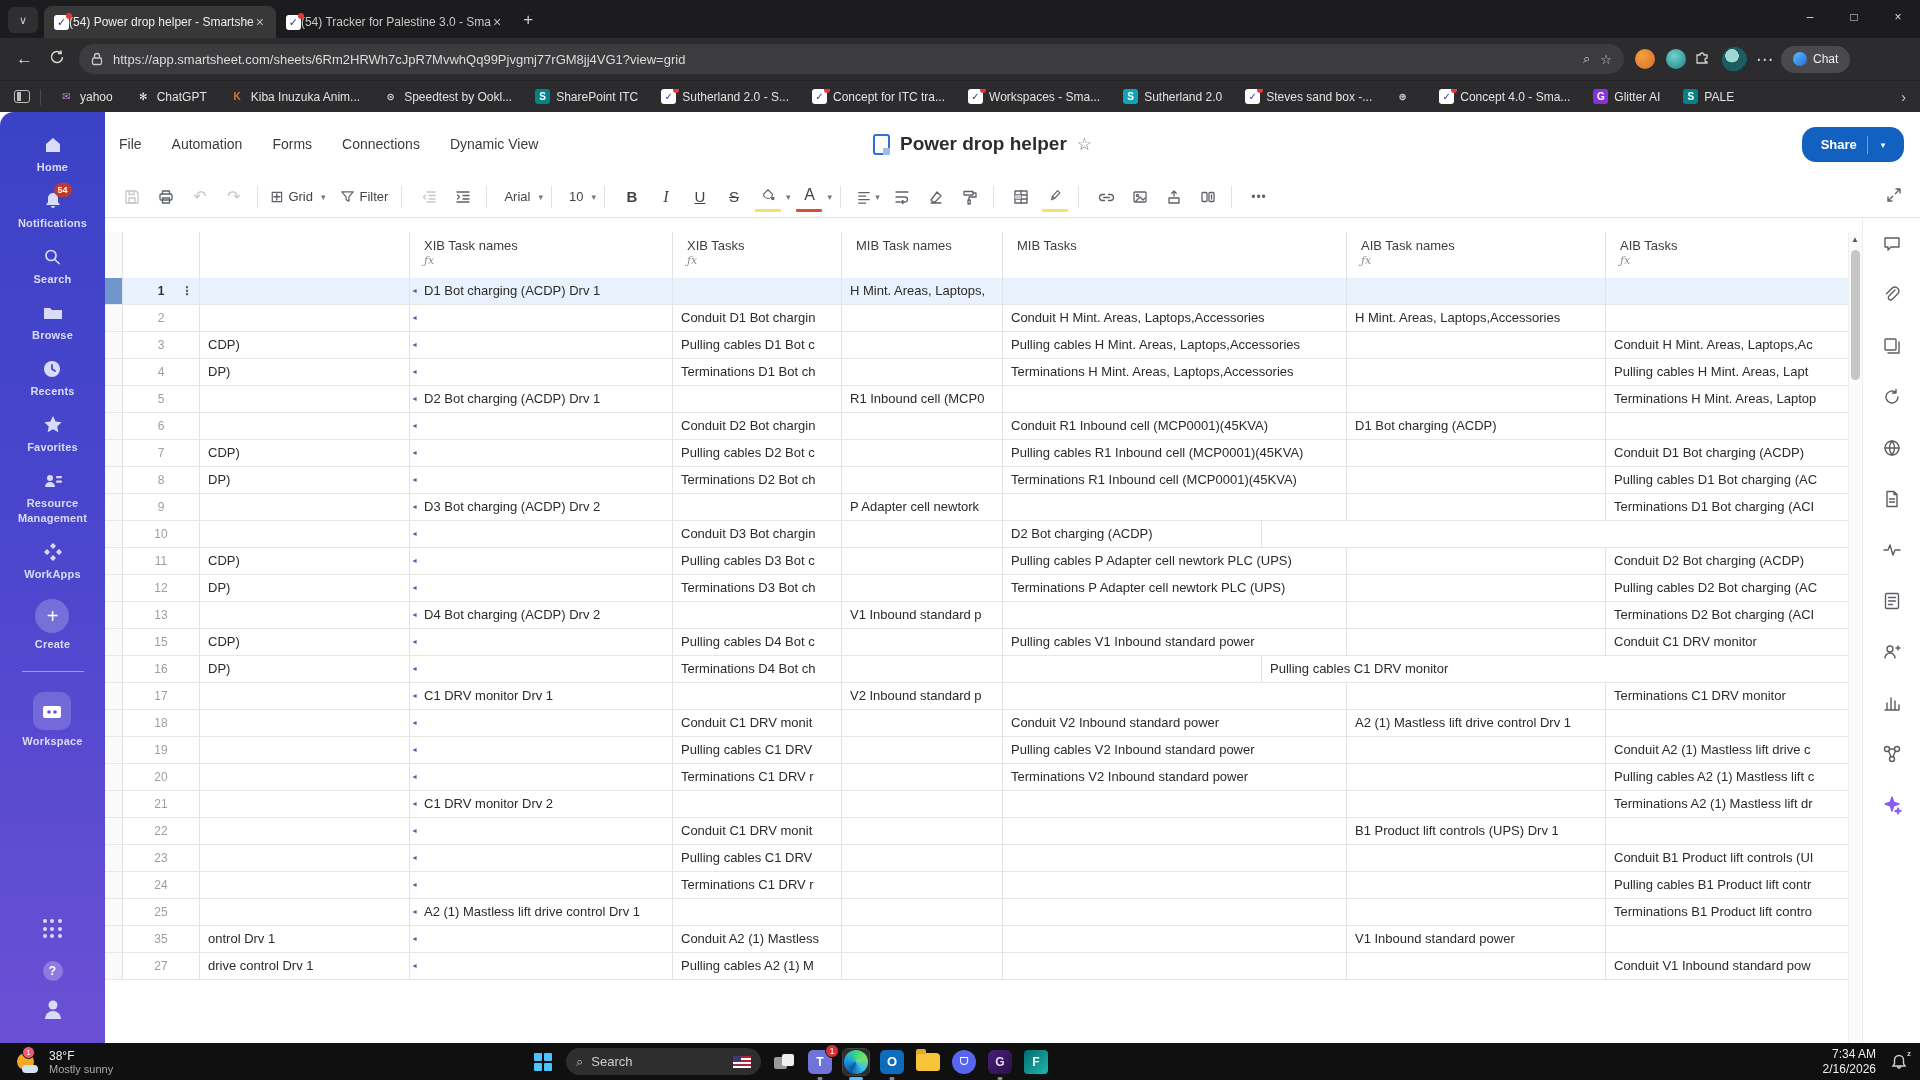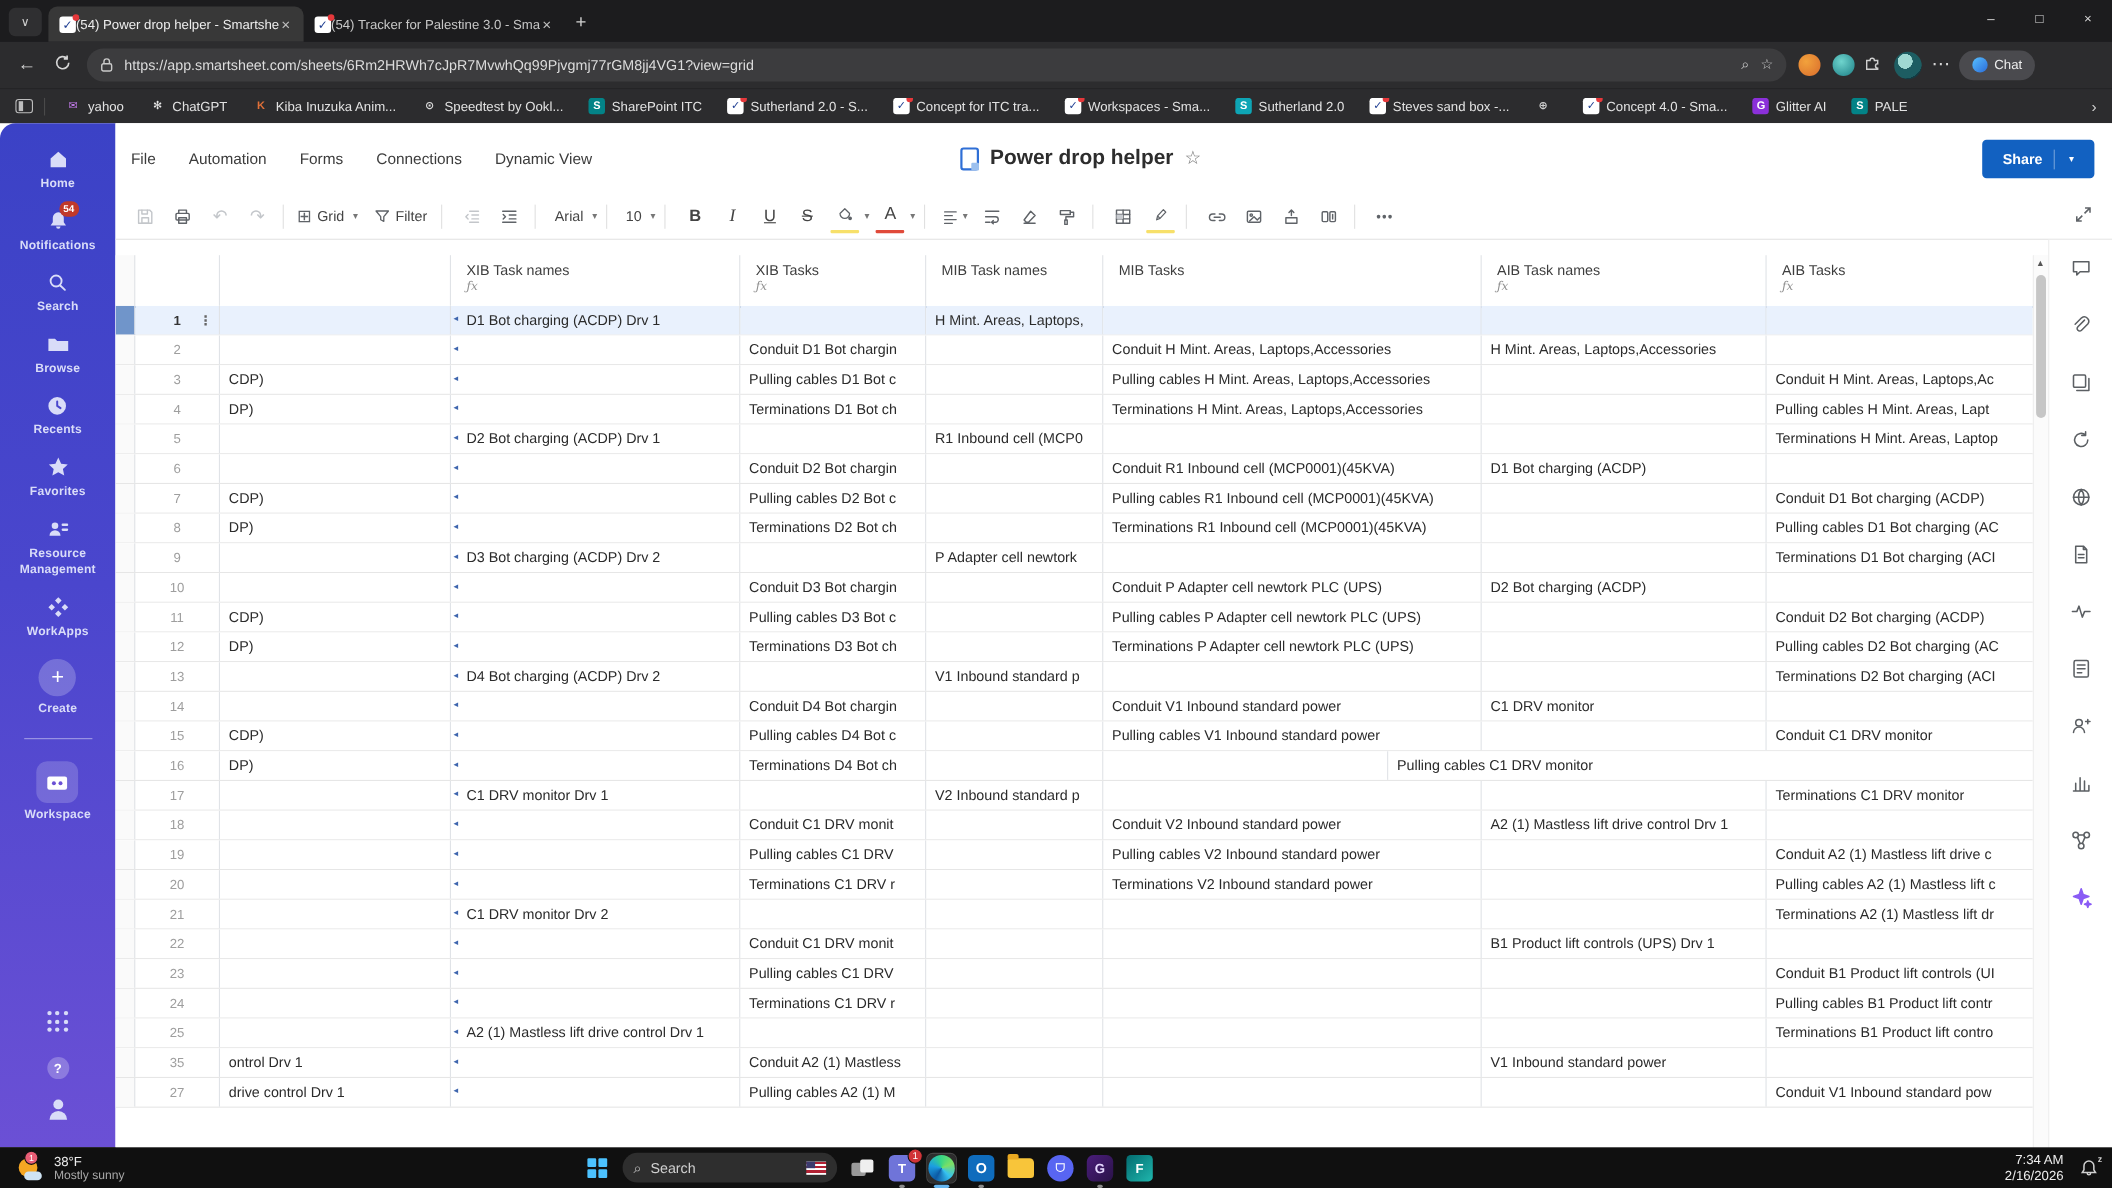--- a/index.html
+++ b/index.html
@@ -61,21 +61,21 @@
 
   #main{position:absolute;left:105px;top:0;right:0;height:1048px;background:#fff}
   #appheader{position:absolute;left:0;top:0;right:0;height:64px}
   #menubar{position:absolute;left:14px;top:0;height:64px;display:flex;align-items:center;gap:30px}
   .menuitem{font-size:14px;color:#3c3c3c}
   #sheettitle{position:absolute;left:0;right:60px;top:0;height:64px;display:flex;align-items:center;justify-content:center;gap:10px}
   #sheettitle .docic{width:17px;height:21px;border:2px solid #2f6fd6;border-radius:3px;position:relative;background:#fff}
   #sheettitle .docic::after{content:"";position:absolute;right:-2px;bottom:-2px;width:7px;height:7px;background:#9cc0ee;border-radius:1px}
   #sheettitle .tname{font-size:19px;font-weight:bold;color:#2d2d2d}
   #sheettitle .tstar{font-size:17px;color:#777}
-  #sharebtn{position:absolute;right:16px;top:15px;width:102px;height:35px;background:#1261c1;border-radius:4px;color:#fff;
+  #sharebtn{position:absolute;right:16px;top:15px;width:102px;height:35px;background:#1261c1;border-radius:14px;color:#fff;
     display:flex;align-items:center;justify-content:center;font-size:13px;font-weight:bold;gap:10px}
   #sharebtn .sdiv{width:1px;height:18px;background:rgba(255,255,255,.4)}
 
   #toolbar{position:absolute;left:0;top:64px;right:0;height:42px;border-bottom:1px solid #e3e3e3;display:flex;align-items:center;color:#5f6368}
   .tbic{display:flex;align-items:center;justify-content:center;height:30px;min-width:30px;margin-left:4px}
   .tbic svg{stroke:#5f6368;fill:none;stroke-width:1.3;stroke-linecap:round;stroke-linejoin:round}
   .tbic.dis,.tbic.dis svg{color:#c3c6ca;stroke:#c3c6ca}
   .tbsep{width:1px;height:22px;background:#e0e0e0;margin:0 8px}
   .tbtxt{font-size:13px;color:#444;margin:0 5px}
   .caret{font-size:9px;color:#777;margin-left:3px}
@@ -686,21 +686,20 @@
             <div class="c w-an"></div>
             <div class="c w-at">Terminations D1 Bot charging (ACI</div>
           </div>
           <div class="grow">
             <div class="c w-h"></div>
             <div class="c w-rn"><span>10</span></div>
             <div class="c w-a"></div>
             <div class="c w-xn"><span class="flagtri">◄</span><span></span></div>
             <div class="c w-xt">Conduit D3 Bot chargin</div>
             <div class="c w-mn"></div>
-            <div class="c w-mt">Conduit P Adapter cell newtork PLC (UPS)</div>
             <div class="c w-an">D2 Bot charging (ACDP)</div>
             <div class="c w-at"></div>
           </div>
           <div class="grow">
             <div class="c w-h"></div>
             <div class="c w-rn"><span>11</span></div>
             <div class="c w-a">CDP)</div>
             <div class="c w-xn"><span class="flagtri">◄</span><span></span></div>
             <div class="c w-xt">Pulling cables D3 Bot c</div>
             <div class="c w-mn"></div>
@@ -722,31 +721,20 @@
           <div class="grow">
             <div class="c w-h"></div>
             <div class="c w-rn"><span>13</span></div>
             <div class="c w-a"></div>
             <div class="c w-xn"><span class="flagtri">◄</span><span>D4 Bot charging (ACDP) Drv 2</span></div>
             <div class="c w-xt"></div>
             <div class="c w-mn">V1 Inbound standard p</div>
             <div class="c w-mt"></div>
             <div class="c w-an"></div>
             <div class="c w-at">Terminations D2 Bot charging (ACI</div>
-          </div>
-          <div class="grow">
-            <div class="c w-h"></div>
-            <div class="c w-rn"><span>14</span></div>
-            <div class="c w-a"></div>
-            <div class="c w-xn"><span class="flagtri">◄</span><span></span></div>
-            <div class="c w-xt">Conduit D4 Bot chargin</div>
-            <div class="c w-mn"></div>
-            <div class="c w-mt">Conduit V1 Inbound standard power</div>
-            <div class="c w-an">C1 DRV monitor</div>
-            <div class="c w-at"></div>
           </div>
           <div class="grow">
             <div class="c w-h"></div>
             <div class="c w-rn"><span>15</span></div>
             <div class="c w-a">CDP)</div>
             <div class="c w-xn"><span class="flagtri">◄</span><span></span></div>
             <div class="c w-xt">Pulling cables D4 Bot c</div>
             <div class="c w-mn"></div>
             <div class="c w-mt">Pulling cables V1 Inbound standard power</div>
             <div class="c w-an"></div>

